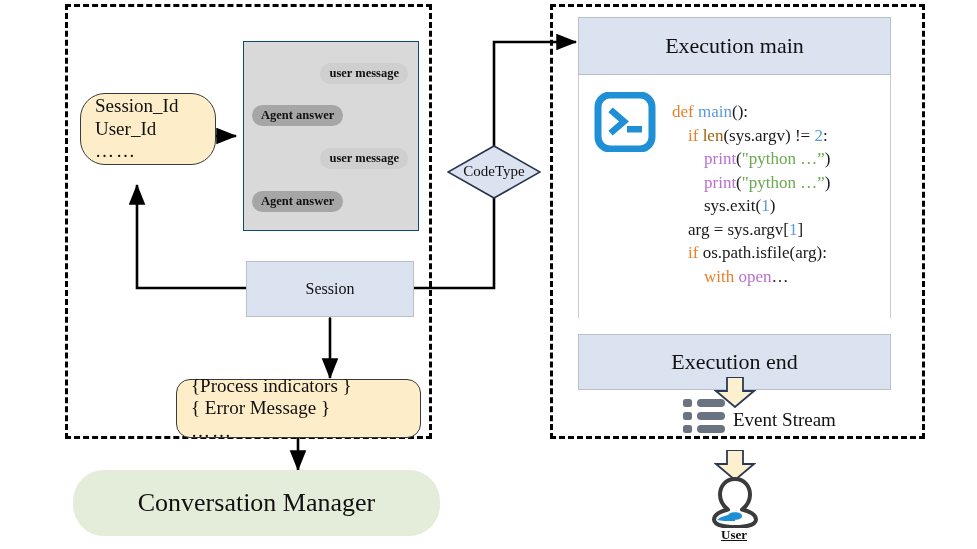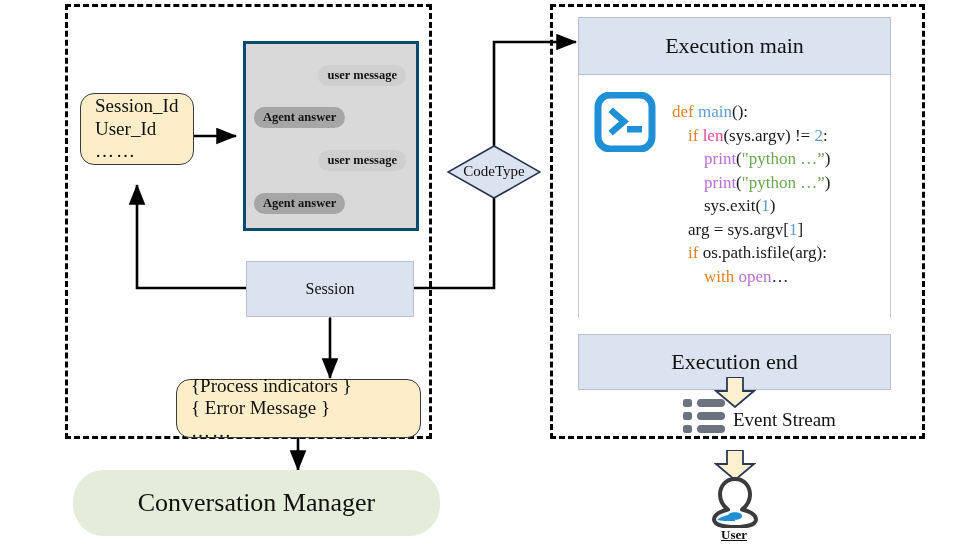--- a/index.html
+++ b/index.html
@@ -23,21 +23,21 @@
     display:flex;flex-direction:column;justify-content:center;
     padding:6px 14px;
   }
   .yellow-box span{
     font-size:19px;color:#111;line-height:1.18;white-space:nowrap;
   }
   .dots{letter-spacing:2px;}
 
   .chat-panel{
     background:#d9d9d9;
-    border:3px solid #0c4a6e;
+    border:1px solid #0c4a6e;
   }
   .bubble{
     position:absolute;
     background:#a6a6a6;
     border-radius:11px;
     font-family:"Liberation Serif","DejaVu Serif",serif;
     font-weight:bold;
     font-size:12.5px;
     color:#111;
     padding:3px 9px;
@@ -86,21 +86,21 @@
     position:absolute;
     font-family:"Liberation Serif","DejaVu Serif",serif;
     font-size:17px;
     line-height:23.5px;
     color:#1a1a1a;
     white-space:pre;
   }
   .k-def{color:#e8802a;}
   .k-fn{color:#5b9bd5;}
   .k-if{color:#e8802a;}
-  .k-len{color:#ec4899;}
+  .k-len{color:#a16207;}
   .k-num{color:#5b9bd5;}
   .k-print{color:#b96fd4;}
   .k-str{color:#6aa84f;}
   .k-with{color:#e8802a;}
   .k-open{color:#b96fd4;}
 
   
   #wires{position:absolute;left:0;top:0;width:977px;height:549px;pointer-events:none;}
 
   
@@ -142,21 +142,21 @@
 
     <path d="M413,288 L494,288 L494,196" stroke="#000" stroke-width="2.6" fill="none"></path>
 
     <path d="M494,147 L494,42 L576,42" stroke="#000" stroke-width="2.6" fill="none" marker-end="url(#ah)"></path>
 
     <path d="M330,318 L330,378" stroke="#000" stroke-width="2.6" fill="none" marker-start="url(#ah2)" marker-end="url(#ah)"></path>
 
     <path d="M298,437 L298,470" stroke="#000" stroke-width="2.6" fill="none" marker-start="url(#ah2)" marker-end="url(#ah)"></path>
   </svg>
 
-  <div class="abs yellow-box" style="left:80px;top:93px;width:114px;height:72px;">
+  <div class="abs yellow-box" style="left:80px;top:93px;width:136px;height:72px;border-radius:25px;">
     <span>Session_Id</span>
     <span>User_Id</span>
     <span class="dots">……</span>
   </div>
 
   <div class="abs chat-panel" style="left:243px;top:41px;width:176px;height:190px;">
     <div class="bubble user" style="right:10px;top:21px;">user message</div>
     <div class="bubble" style="left:8px;top:63px;">Agent answer</div>
     <div class="bubble user" style="right:10px;top:106px;">user message</div>
     <div class="bubble" style="left:8px;top:149px;">Agent answer</div>

